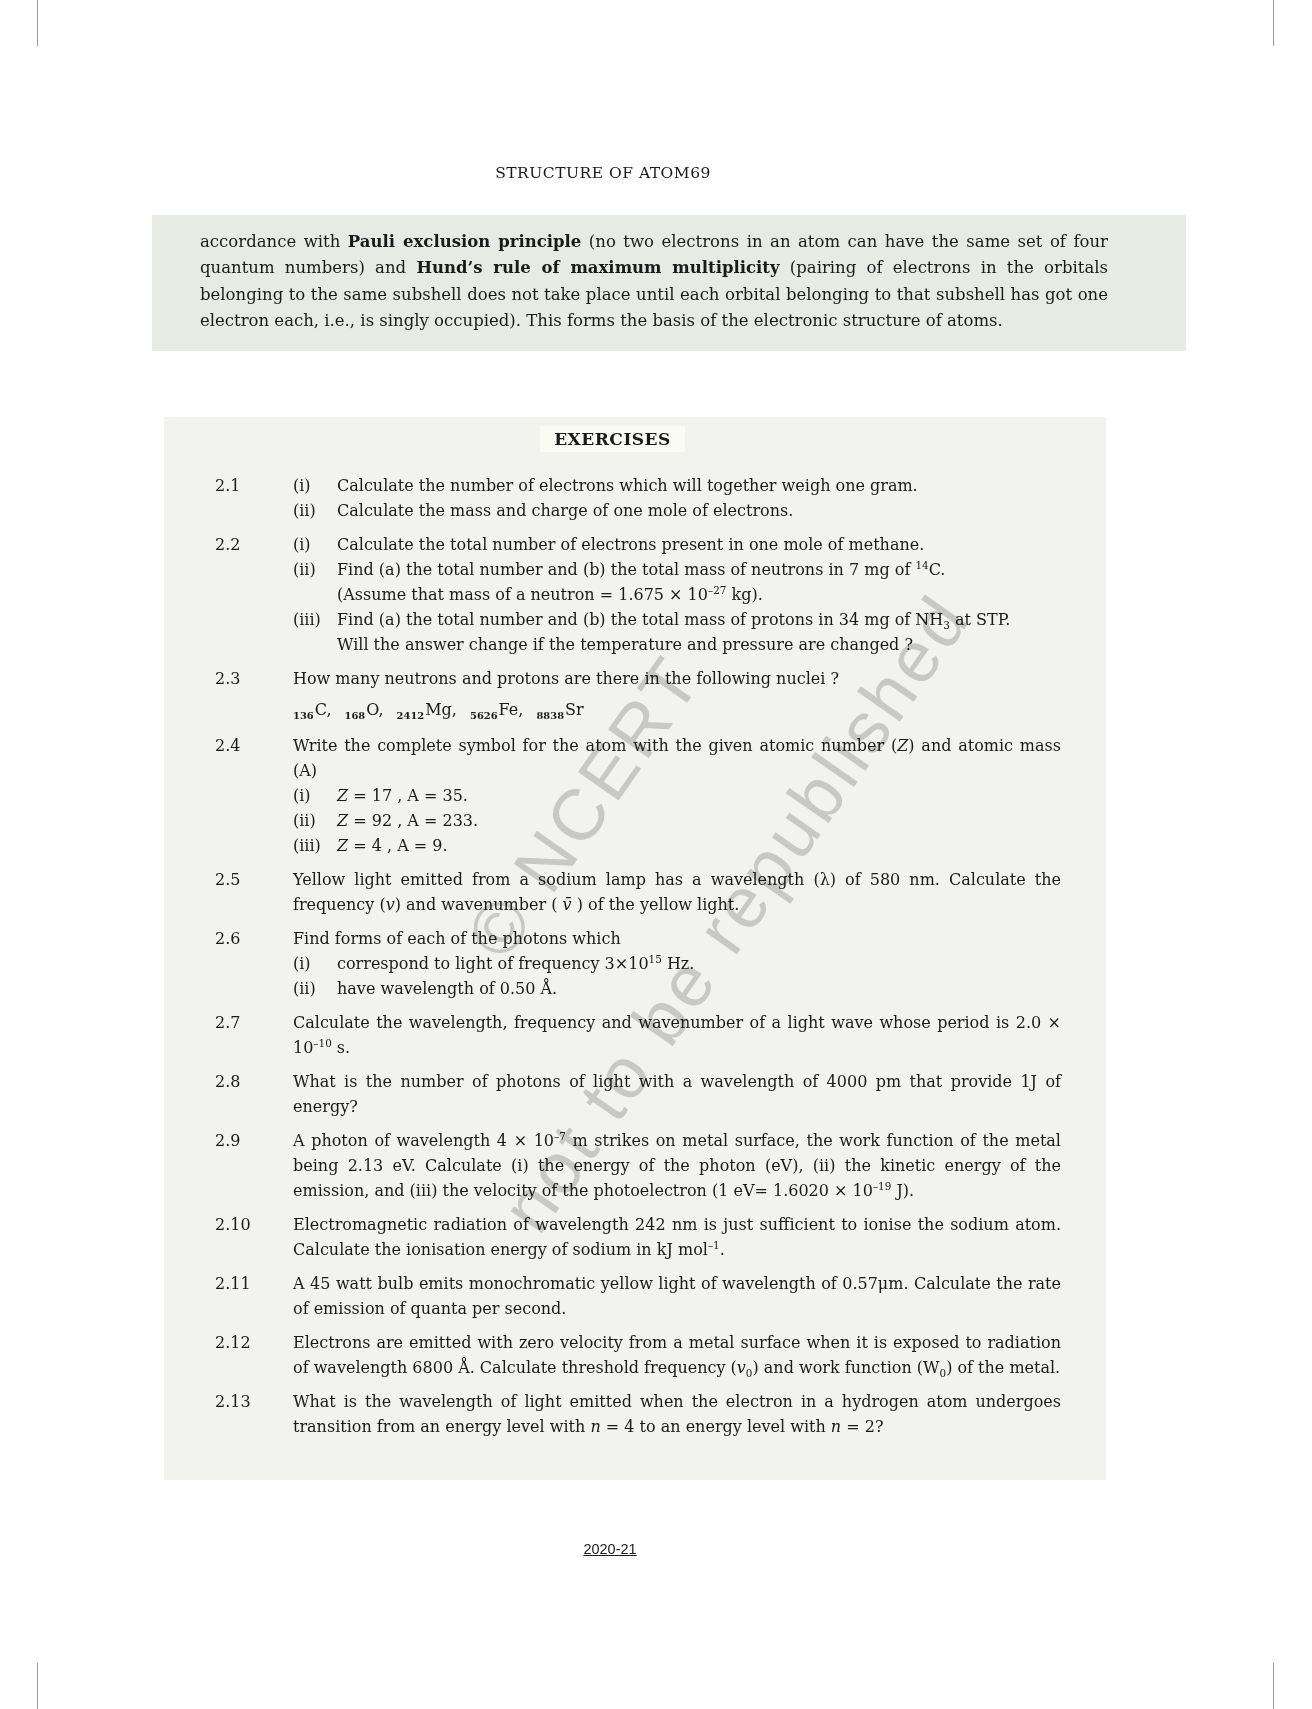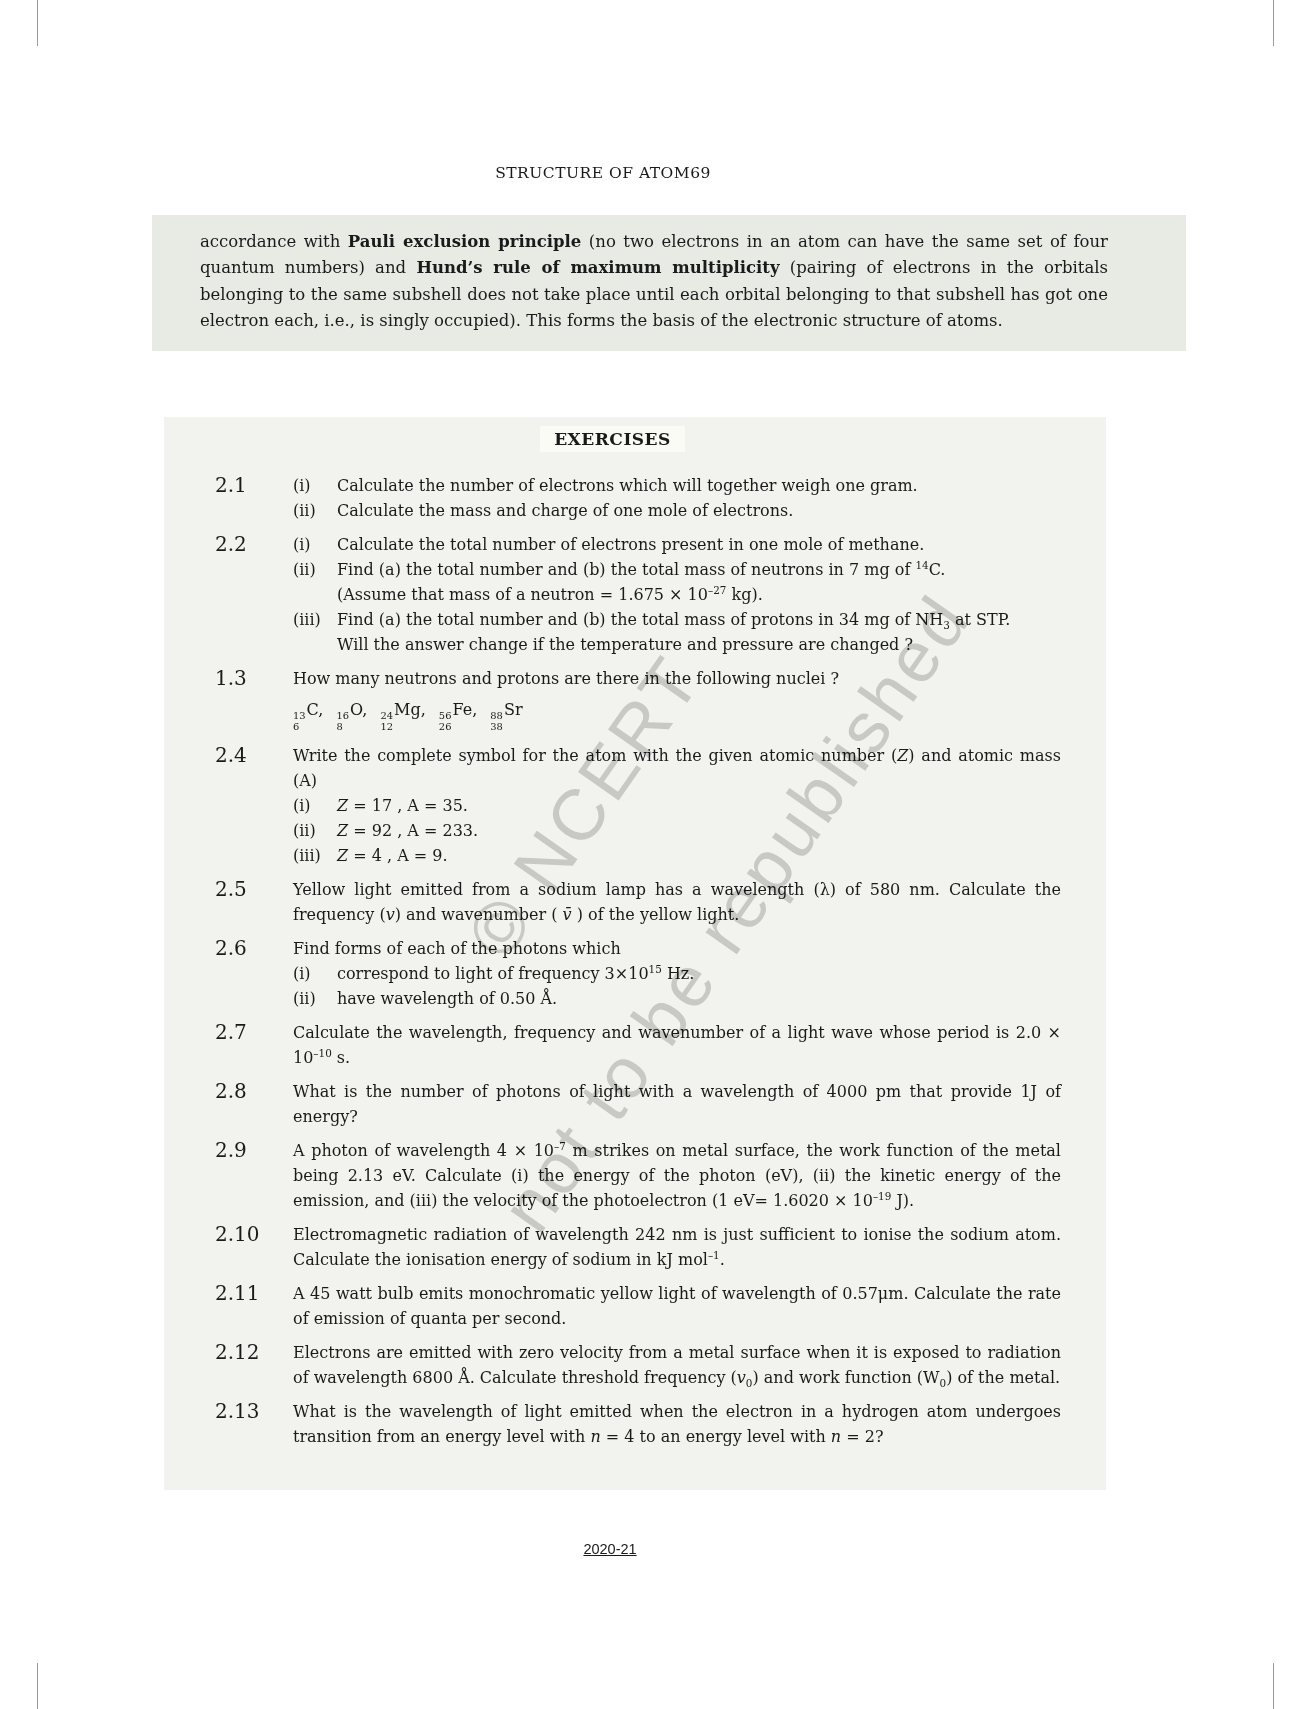--- a/index.html
+++ b/index.html
@@ -20,31 +20,31 @@
   .intro-box{position:absolute;top:215px;left:152px;width:908px;
              background:var(--intro-box-bg,#e8eae4);padding:14px 78px 16px 48px;}
   .intro-text{font-size:16.5px;line-height:26.4px;text-align:justify;margin:0;}
 
   .exercises-panel{position:absolute;top:417px;left:152px;width:897px;min-height:1011px;
                    background:var(--exercises-panel-bg,#f2f3ee);padding:12px 45px 32px 0;margin-left:12px;}
   .ex-title{text-align:center;font-size:17px;font-weight:bold;margin:0 0 24px 0;}
   .ex-title .hl{background:var(--title-highlight-bg,#fafbf5);padding:3px 14px;letter-spacing:.5px;}
 
   .ex{display:flex;margin-bottom:9px;}
-  .ex-num{width:129px;padding-left:51px;flex-shrink:0;font-size:20px;line-height:25px;box-sizing:border-box;}
+  .ex-num{width:129px;padding-left:51px;flex-shrink:0;font-size:16px;line-height:25px;box-sizing:border-box;}
   .ex-body{flex:1;font-size:16px;line-height:25px;}
   .ex-line{text-align:justify;}
   .ex-line.labeled{display:flex;}
   .ex-label{width:44px;flex-shrink:0;}
   .ex-text{flex:1;text-align:justify;}
   .ex-line.formula{margin:6px 0 2px;}
 
   sup,sub{font-size:.65em;line-height:0;}
-  .iso{display:inline-flex;flex-direction:column;align-items:flex-start;
-       vertical-align:-0.45em;font-size:.62em;line-height:1.05;margin-right:1px;}
+  .iso{display:inline-flex;flex-direction:row;align-items:center;
+       vertical-align:-0.45em;font-size:.62em;line-height:1.05;margin-right:1px;font-weight:bold;}
   .iso span{display:block;}
 
   .pg-footer{position:absolute;top:1541px;left:0;width:1220px;text-align:center;
              font-size:14.5px;font-family:"Liberation Sans","DejaVu Sans",sans-serif;text-decoration:underline;}
 
   .watermark{position:absolute;left:660px;top:860px;
              transform:translate(-50%,-50%) rotate(-55deg);
              color:var(--watermark,#c8c8c8);opacity:.8;mix-blend-mode:multiply;
              font-family:"Liberation Sans","DejaVu Sans",sans-serif;
              font-size:72px;letter-spacing:4px;line-height:185px;
@@ -105,21 +105,21 @@
               <span class="ex-text">Find (a) the total number and (b) the total mass of protons in 34 mg of NH<sub>3</sub> at STP.</span>
             </div>
             <div class="ex-line labeled">
               <span class="ex-label"></span>
               <span class="ex-text">Will the answer change if the temperature and pressure are changed ?</span>
             </div>
           </div>
   </div>
 
   <div class="ex">
-    <div class="ex-num">1.3</div>
+    <div class="ex-num">2.3</div>
     <div class="ex-body">
             <div class="ex-line">How many neutrons and protons are there in the following nuclei ?</div>
             <div class="ex-line formula"><span class="iso">
                 <span>13</span>
                 <span>6</span>
               </span>C,  <span class="iso">
                 <span>16</span>
                 <span>8</span>
               </span>O,  <span class="iso">
                 <span>24</span>

